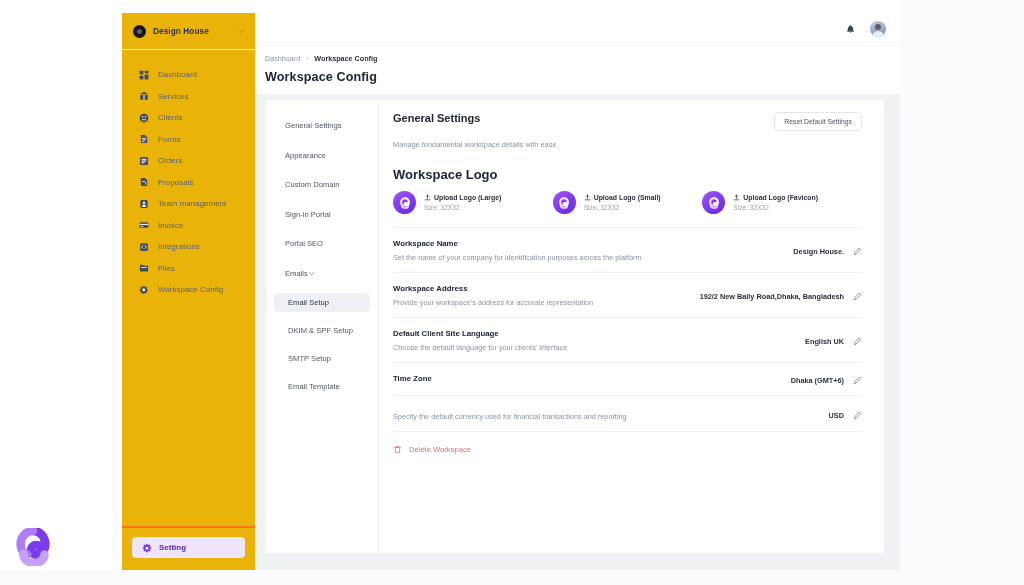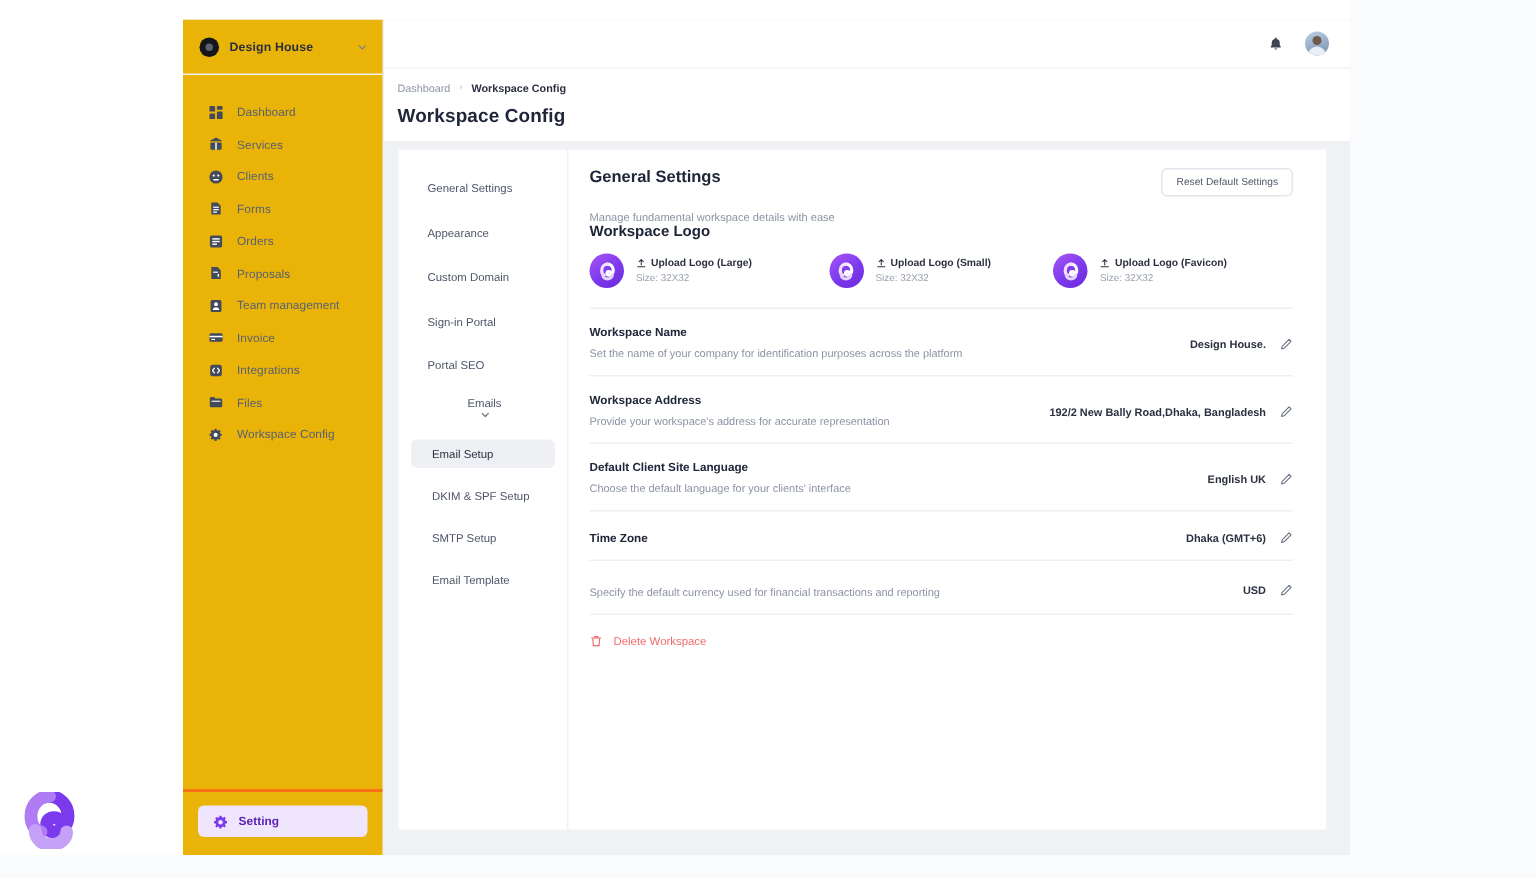--- a/index.html
+++ b/index.html
@@ -131,52 +131,52 @@
     width: 113px; flex: 0 0 113px;
     border-right: 1px solid #eef0f4;
     padding: 16px 8px 0 8px;
   }
   .subnav-item {
     height: 19px; display: flex; align-items: center;
     font-size: 7.6px; color: #4e5668; padding-left: 11px;
     margin-bottom: 10.5px; border-radius: 4px;
     white-space: nowrap;
   }
-  .subnav-item.has-chev { justify-content: flex-start; padding-right: 9px; flex-direction: column; }
+  .subnav-item.has-chev { justify-content: flex-start; padding-right: 9px; }
   .subnav-item.active { background: #eff0f4; color: #2b3040; }
   .subnav-item.child { padding-left: 14px; margin-bottom: 9px; }
   .chev-s { color: #6b7384; display:flex; }
 
   .panel { flex: 1 1 auto; padding: 12px 22px 0 14px; min-width: 0; }
   .panel-head { display: flex; align-items: flex-start; }
   .panel-title { font-size: 11px; font-weight: bold; color: #20263a; }
   .panel-sub { font-size: 7.4px; color: #8b93a4; margin-top: 16px; }
   .reset-btn {
     margin-left: auto; font-size: 6.8px; color: #4e5668;
     border: 1px solid #e3e6ec; border-radius: 4px;
     padding: 5px 9px; background: #fff; white-space: nowrap;
   }
 
-  .sec-label { font-size: 10px; font-weight: bold; color: #20263a; }
+  .sec-label { font-size: 13px; font-weight: bold; color: #20263a; margin-top: 18px; }
   .logo-row { display: flex; margin-top: 9px; padding-bottom: 13px; border-bottom: 1px solid #eef0f4; }
   .logo-cell { display: flex; align-items: center; gap: 8px; width: 160px; }
   .logo-cell:nth-child(2) { width: 150px; }
   .logo-badge {
     width: 23px; height: 23px; border-radius: 50%;
     background: linear-gradient(145deg,#a855f7 0%,#7c3aed 55%,#6d28d9 100%);
     display:flex; align-items:center; justify-content:center;
     flex: 0 0 23px;
   }
   .logo-inner { width: 14px; height: 14px; }
   .upload-line { display: flex; align-items: center; gap: 3px; font-size: 6.9px; color: #2b3040; font-weight: bold; white-space: nowrap; }
   .upload-size { font-size: 6.6px; color: #9aa1b1; margin-top: 3px; }
   .up-ico { display:flex; color:#2b3040; }
 
   .srow {
-    display: flex; align-items: flex-end;
+    display: flex; align-items: flex-start;
     padding: 11px 0 10px 0;
     border-bottom: 1px solid #eef0f4;
   }
   .srow-text { flex: 1 1 auto; min-width: 0; }
   .srow-title { font-size: 7.8px; font-weight: bold; color: #20263a; }
   .srow-desc { font-size: 7.3px; color: #8b93a4; margin-top: 5px; }
   .srow-val {
     display: flex; align-items: center; gap: 9px;
     align-self: center; padding-top: 2px;
   }

